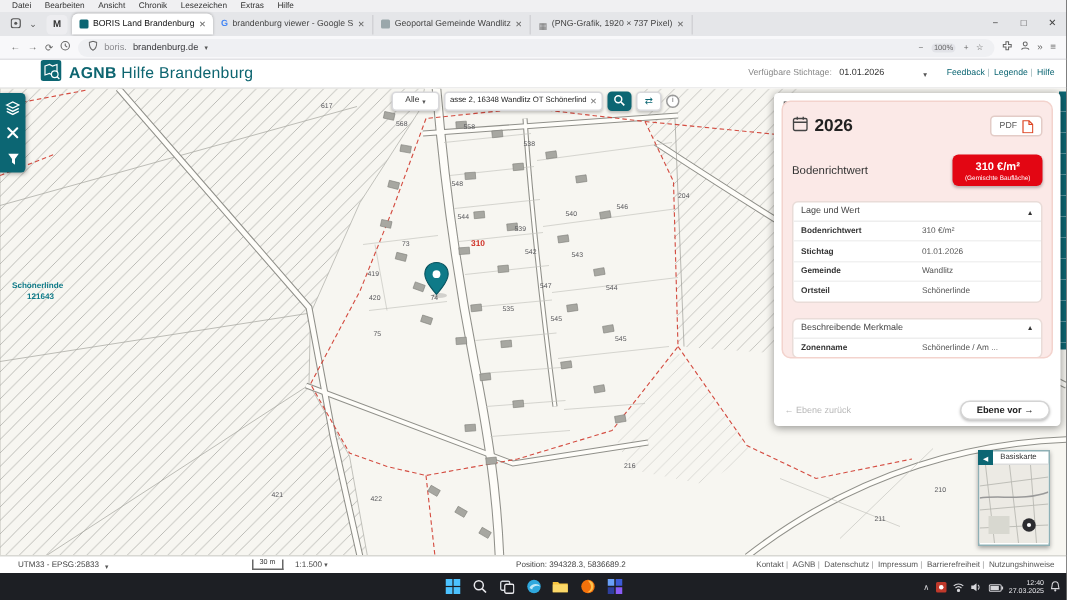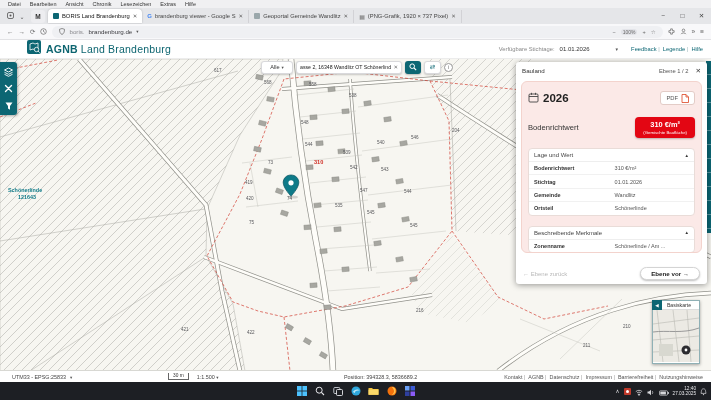--- a/index.html
+++ b/index.html
@@ -60,21 +60,21 @@
   .x-glyph{font-size:5.5px;color:#777;}
   .search-btn{width:16px;height:13px;background:#0c6673;border-radius:3px;display:flex;align-items:center;justify-content:center;box-shadow:0 1px 2px rgba(0,0,0,.25);}
   .route-btn{width:17px;height:13px;background:#fff;border:1px solid #d9d9dc;border-radius:3px;display:flex;align-items:center;justify-content:center;font-size:6.5px;color:#0c6673;box-shadow:0 1px 2px rgba(0,0,0,.2);}
   .info-btn{width:9px;height:9px;border:1px solid #999;border-radius:50%;background:#fff;color:#666;font-size:5px;line-height:7px;text-align:center;}
 
   
   .panel{position:absolute;left:516px;top:3px;width:191px;height:222px;background:#fff;border-radius:3px;box-shadow:0 1px 6px rgba(0,0,0,.4);}
   .panel-head{height:17px;display:flex;align-items:center;padding:0 6px;font-size:6.2px;color:#333;}
   .panel-head .ebene{margin-left:auto;color:#555;font-size:5.8px;margin-right:7px;}
   .panel-head .x{color:#333;font-size:6.5px;}
-  .pcard{position:absolute;top:19px;left:5px;right:5px;height:172px;background:#fbe9e7;border:1px solid #f3d3cd;border-radius:6px;padding:7px 6px;overflow:hidden;}
+  .pcard{position:absolute;top:5px;left:5px;right:5px;height:172px;background:#fbe9e7;border:1px solid #f3d3cd;border-radius:6px;padding:7px 6px;overflow:hidden;}
   .yrrow{display:flex;align-items:center;}
   .yr{font-size:11.5px;font-weight:bold;color:#222;margin-left:4px;}
   .pdf-btn{margin-left:auto;background:#fff;border:1px solid #e3ccc7;border-radius:3px;height:14px;display:flex;align-items:center;gap:3px;padding:0 5px;font-size:5.8px;color:#555;}
   .brwrow{display:flex;align-items:center;margin-top:10px;}
   .brw-label{font-size:7.6px;color:#333;}
   .brw-btn{margin-left:auto;background:#e30613;border-radius:4px;color:#fff;text-align:center;padding:3px 8px;box-shadow:0 1px 2px rgba(0,0,0,.25);}
   .brw-val{display:block;font-size:7.4px;font-weight:bold;}
   .brw-sub{display:block;font-size:4.3px;margin-top:1px;}
   .psec{margin-top:10px;background:#fff;border:1px solid #e9dcd8;border-radius:4px;overflow:hidden;}
   .psec-head{display:flex;align-items:center;padding:3px 5px;font-size:6px;color:#444;border-bottom:1px solid #eee;}
@@ -208,21 +208,21 @@
 
   <div class="appheader">
     <span>
       <svg width="14" height="14" viewBox="0 0 14 14">
           <rect width="14" height="14" rx="2" fill="#0c6673"></rect>
           <path d="M3 4 L6 3 L8 4 L11 3 L11 9 L8 10 L6 9 L3 10 Z" fill="none" stroke="#fff" stroke-width="0.8"></path>
           <circle cx="9.5" cy="9.5" r="2.2" fill="#0c6673" stroke="#fff" stroke-width="0.8"></circle>
           <line x1="11.1" y1="11.1" x2="12.6" y2="12.6" stroke="#fff" stroke-width="0.9"></line>
         </svg>
     </span>
-    <span class="app-title"><b>AGNB</b> <span>Land Brandenburg</span></span>
+    <span class="app-title"><b>AGNB</b> <span>Hilfe Brandenburg</span></span>
     <div class="hdr-right">
       <span class="sticht-label">Verfügbare Stichtage:</span>
       <span class="sticht-select">
         <span>01.01.2026</span>
         <span class="caret">▾</span>
       </span>
       <span class="hdr-links">
           <span class="hdr-link">Feedback</span>
           <span class="hdr-link">Legende</span>
           <span class="hdr-link">Hilfe</span>

